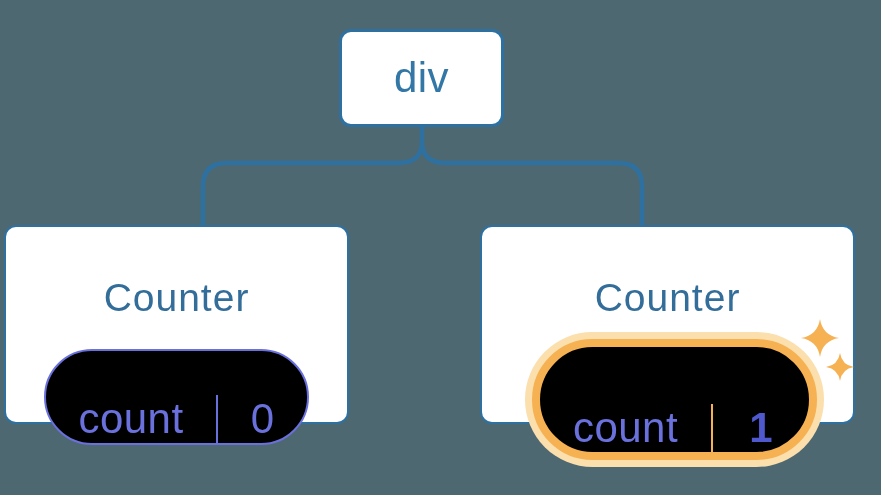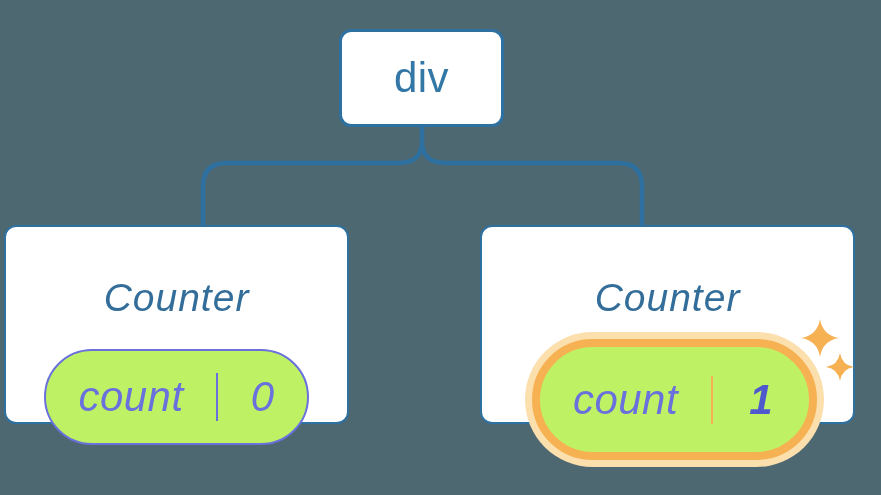--- a/index.html
+++ b/index.html
@@ -39,43 +39,42 @@
     letter-spacing: 0.5px;
   }
   .card {
     position: absolute;
     top: 225px;
     height: 199px;
     box-sizing: border-box;
     background: #ffffff;
     border: 2.5px solid var(--line, #2e71a0);
     border-radius: 12px;
-    font-style: italic;
   }
   .card-left  { left: 4px;   width: 345px; }
   .card-right { left: 480px; width: 375px; }
   .card-title {
     position: absolute;
     left: 0; right: 0;
     top: 46px;
     height: 50px;
     line-height: 50px;
     text-align: center;
     font-size: 39px;
     font-weight: 500;
     letter-spacing: 1px;
     color: var(--title, #336d99);
   }
   .state-pill {
     position: absolute;
     box-sizing: border-box;
     border-radius: 999px;
-    background: #bef264;
+    background: #000000;
     display: flex;
-    align-items: center;
+    align-items: flex-end;
   }
   .pill-plain {
     left: 38px; top: 122px;
     width: 265px; height: 96px;
     border: 2px solid var(--purple, #6a70dc);
   }
   .pill-highlight {
     left: 50px; top: 112px;
     width: 285px; height: 121px;
     border: 8px solid var(--orange, #f6b152);

